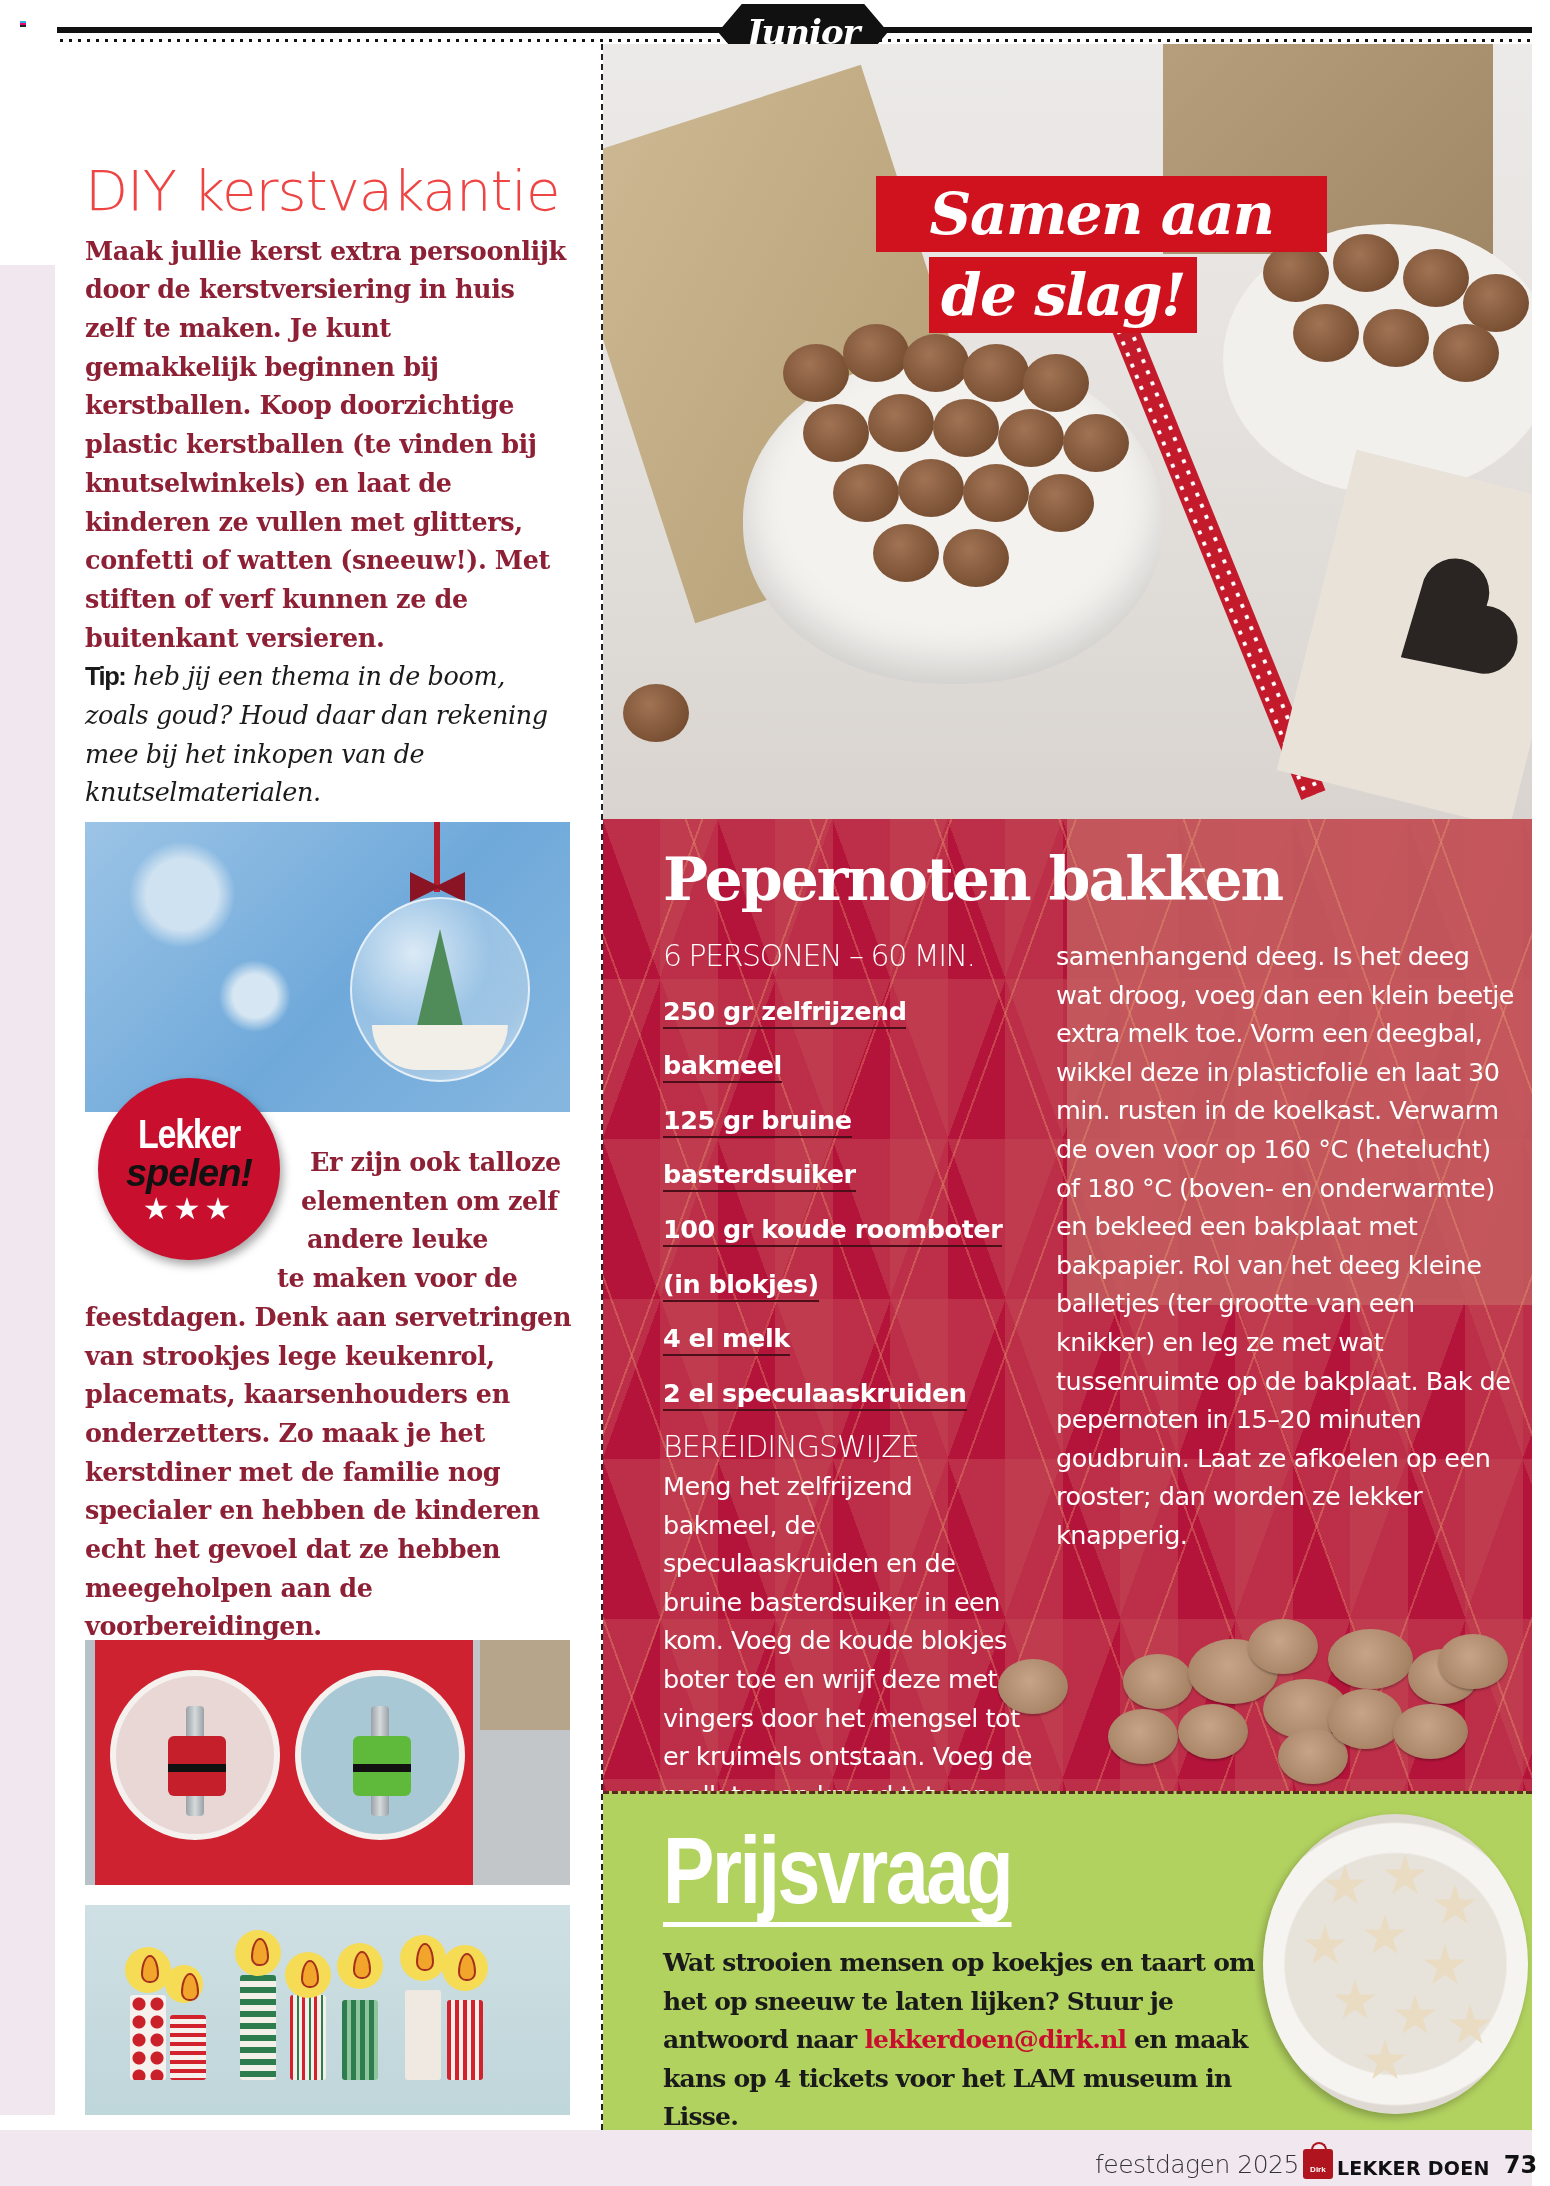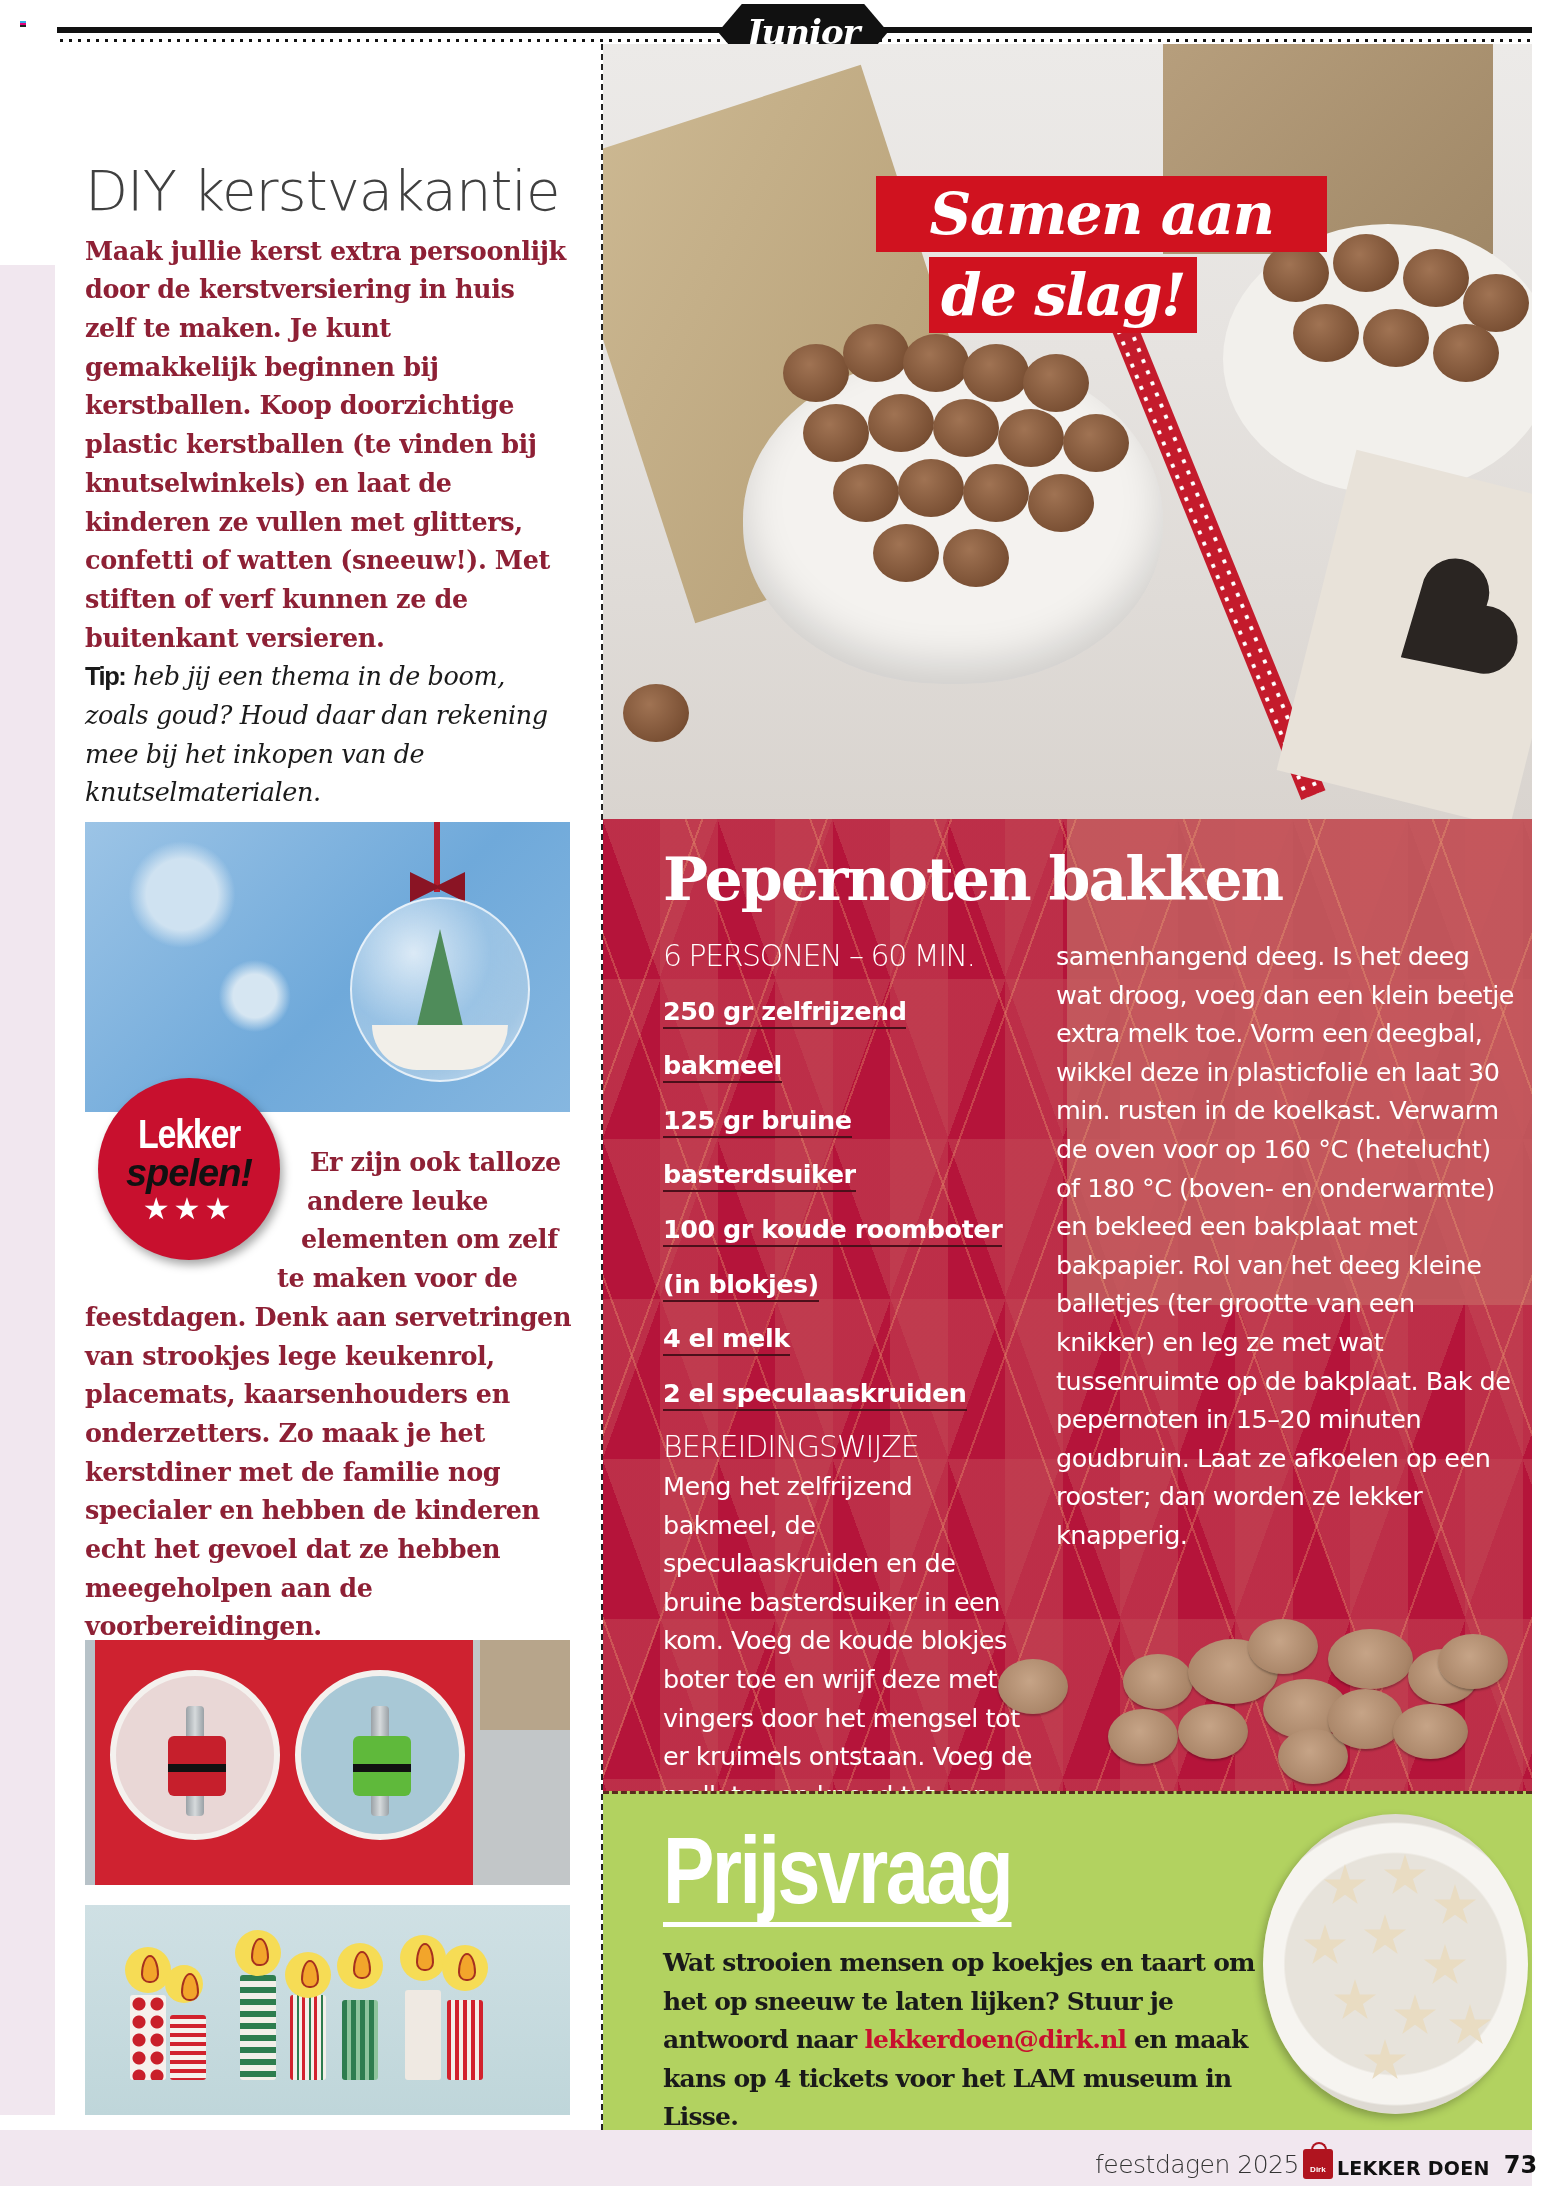--- a/index.html
+++ b/index.html
@@ -17,21 +17,21 @@
     background-size: 9px 5px; }
   .junior-tag { position: absolute; left: 718px; top: 4px; width: 170px; height: 56px;
     background: #111; clip-path: polygon(14% 0, 86% 0, 100% 50%, 86% 100%, 14% 100%, 0 50%);
     display: flex; align-items: center; justify-content: center; }
   .junior-tag span { color: #fff; font-family: "DejaVu Serif", serif; font-style: italic; font-weight: bold; font-size: 34px; letter-spacing: -1px; }
 
   .col-divider { position: absolute; left: 601px; top: 44px; width: 0; height: 2086px; border-left: 2px dashed #222; }
 
   
   .left-col { position: absolute; left: 85px; top: 160px; width: 485px; }
-  .diy-title { font-family: "DejaVu Sans", sans-serif; font-weight: 200; font-size: 56px; color: #404040; letter-spacing: -1px; line-height: 1.1; }
+  .diy-title { font-family: "DejaVu Sans", sans-serif; font-weight: 200; font-size: 56px; color: #ef4444; letter-spacing: -1px; line-height: 1.1; }
   .intro { margin-top: 10px; color: #8e2035; font-weight: bold; font-size: 25.5px; line-height: 38.7px; letter-spacing: -0.4px; }
   .tip { color: #1a1a1a; font-size: 25.5px; line-height: 38.7px; font-style: italic; letter-spacing: -0.4px; }
   .tip b { font-family: "Liberation Sans", sans-serif; font-style: normal; font-weight: bold; letter-spacing: -1.5px; }
 
   .photo { position: absolute; left: 85px; width: 485px; overflow: hidden; }
   .photo-bauble { top: 822px; height: 290px; background: radial-gradient(circle at 20% 25%, #cfe2f1 0 8%, transparent 12%), radial-gradient(circle at 35% 60%, #d6e6f2 0 6%, transparent 10%), linear-gradient(135deg, #9cc4e6, #6fa9da 55%, #86b7e0); }
   .bauble { position: absolute; left: 265px; top: 75px; width: 180px; height: 185px; border-radius: 50%;
     background: radial-gradient(circle at 35% 30%, rgba(255,255,255,0.75), rgba(220,235,245,0.35) 45%, rgba(200,220,235,0.5) 70%, rgba(255,255,255,0.6)); border: 2px solid rgba(255,255,255,0.7); }
   .bauble-snow { position: absolute; left: 20px; right: 20px; bottom: 10px; height: 45px; background: #f2efe9; border-radius: 0 0 80px 80px; }
   .bauble-tree { position: absolute; left: 62px; top: 30px; width: 0; height: 0; border-left: 26px solid transparent; border-right: 26px solid transparent; border-bottom: 110px solid #4f8c5a; }
@@ -154,22 +154,22 @@
 </div>
 
 <div class="lekker-badge">
   <span class="l1">Lekker</span>
   <span class="l2">spelen!</span>
   <span class="stars">★★★</span>
 </div>
 
 <div class="body2">
   <span class="ind" style="padding-left:225px">Er zijn ook talloze</span>
+  <span class="ind" style="padding-left:216px">elementen om zelf</span>
   <span class="ind" style="padding-left:222px">andere leuke</span>
-  <span class="ind" style="padding-left:216px">elementen om zelf</span>
   <span class="ind" style="padding-left:192px">te maken voor de</span>
   <span>feestdagen. Denk aan servetringen van strookjes lege keukenrol, placemats, kaarsenhouders en onderzetters. Zo maak je het kerstdiner met de familie nog specialer en hebben de kinderen echt het gevoel dat ze hebben meegeholpen aan de voorbereidingen.</span>
 </div>
 
 <div class="photo photo-plates">
   <div class="plate p1">
     <div class="cutlery"></div>
     <div class="sleeve red"></div>
   </div>
   <div class="plate p2">

